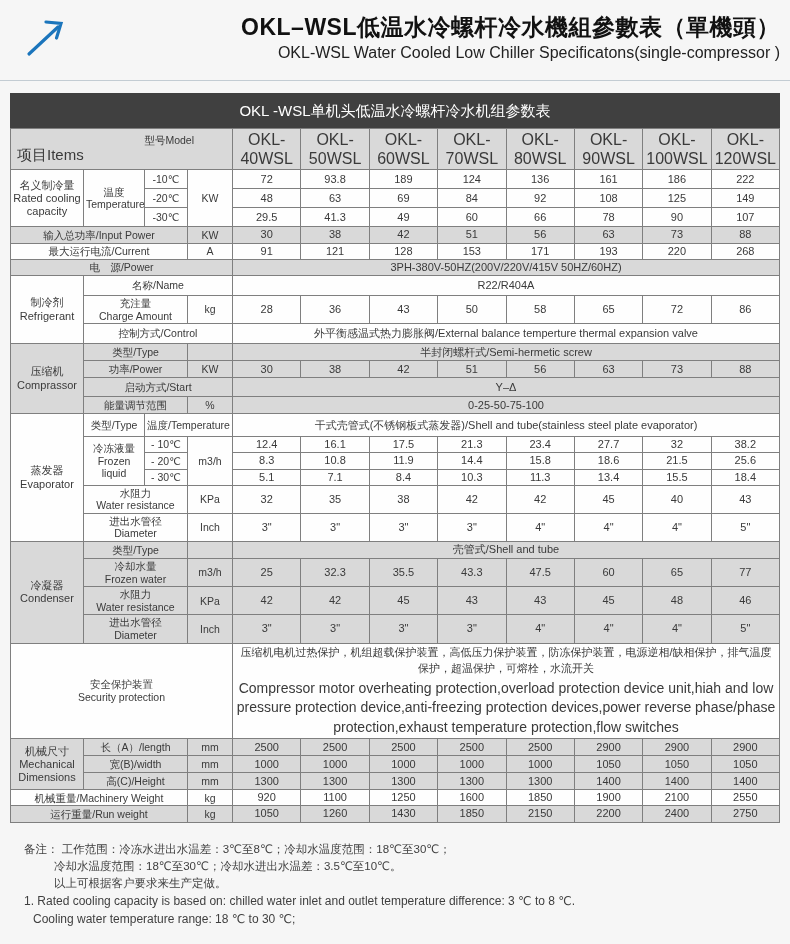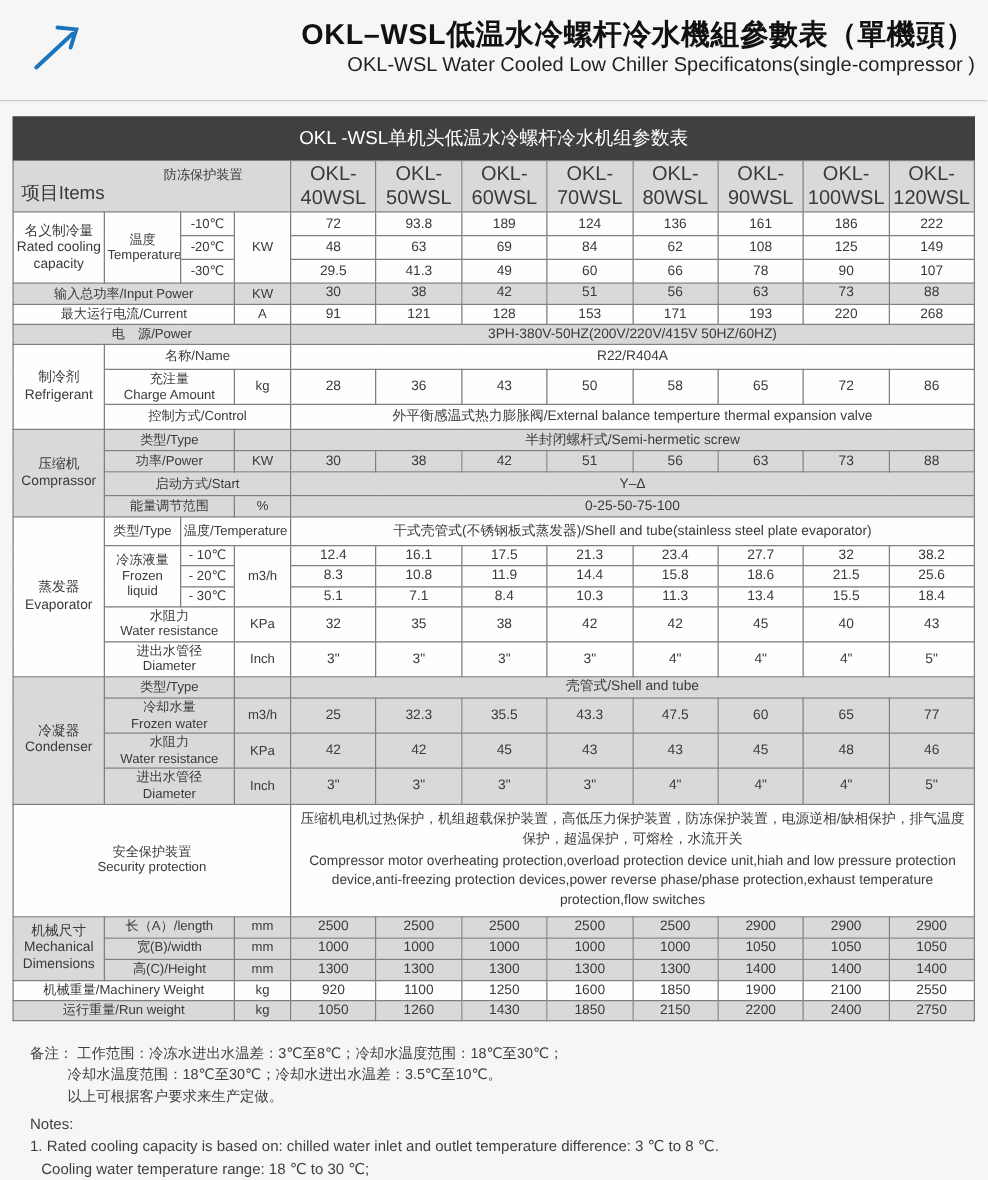--- a/index.html
+++ b/index.html
@@ -49,21 +49,21 @@
         rgba(0,0,0,0) calc(50% - 0.7px),
         #7f7f7f calc(50% - 0.7px),
         #7f7f7f calc(50% + 0.7px),
         rgba(0,0,0,0) calc(50% + 0.7px));
   }
   .corner-items{position:absolute;left:6px;bottom:5px;font-size:15px;}
   .corner-model{position:absolute;right:38px;top:5px;font-size:10.5px;}
   td.model-h{font-size:16px;line-height:1.25;}
   td.left-cell{text-align:left;padding:3px 6px;}
   .sec-zh{display:block;font-size:11px;line-height:1.45;}
-  .sec-en{display:block;font-size:11px;line-height:1.4;margin-top:2px;}
+  .sec-en{display:block;font-size:14px;line-height:1.4;margin-top:2px;}
   
   .notes{margin:18px 10px 0 24px;font-size:11.5px;color:#3f3f3f;line-height:1.5;}
   .notes .zh-line{margin:0;}
   .notes .zh-indent{margin-left:30px;}
   .notes .en-head{margin-top:3px;}
   .notes .en-line{font-size:12px;}
   .notes .en-cont{margin-left:9px;}
 </style>
 </head>
 <body>
@@ -97,21 +97,21 @@
       <col>
       <col>
       <col>
       <col>
   </colgroup>
 
   <tbody>
       <tr class="gy" style="height:28px">
     <td class="corner" colspan="4">
       <span class="corner-items">项目Items</span>
-      <span class="corner-model">防冻保护装置</span>
+      <span class="corner-model">型号Model</span>
     </td>
     <td class="model-h">
           <span class="blk">OKL-</span>
           <span class="blk">40WSL</span>
         </td>
     <td class="model-h">
           <span class="blk">OKL-</span>
           <span class="blk">50WSL</span>
         </td>
     <td class="model-h">
@@ -159,21 +159,21 @@
         <td class="v">161</td>
         <td class="v">186</td>
         <td class="v">222</td>
   </tr>
   <tr class="w" style="height:19px">
     <td class="lab">-20℃</td>
     <td class="v">48</td>
         <td class="v">63</td>
         <td class="v">69</td>
         <td class="v">84</td>
-        <td class="v">62</td>
+        <td class="v">92</td>
         <td class="v">108</td>
         <td class="v">125</td>
         <td class="v">149</td>
   </tr>
   <tr class="w" style="height:19px">
     <td class="lab">-30℃</td>
     <td class="v">29.5</td>
         <td class="v">41.3</td>
         <td class="v">49</td>
         <td class="v">60</td>
@@ -482,17 +482,16 @@
         <td class="v">2400</td>
         <td class="v">2750</td>
   </tr>
 </tbody>
   </table>
 
 <div class="notes">
   <p class="zh-line">备注：  工作范围：冷冻水进出水温差：3℃至8℃；冷却水温度范围：18℃至30℃；</p>
   <p class="zh-line zh-indent">冷却水温度范围：18℃至30℃；冷却水进出水温差：3.5℃至10℃。</p>
   <p class="zh-line zh-indent">以上可根据客户要求来生产定做。</p>
-  <p class="zh-line en-head en-line">Notes:</p>
   <p class="zh-line en-line">1. Rated cooling capacity is based on: chilled water inlet and outlet temperature difference: 3 ℃ to 8 ℃.</p>
   <p class="zh-line en-line en-cont">Cooling water temperature  range: 18 ℃ to 30 ℃;</p>
 
 </div>
 
 </body></html>

